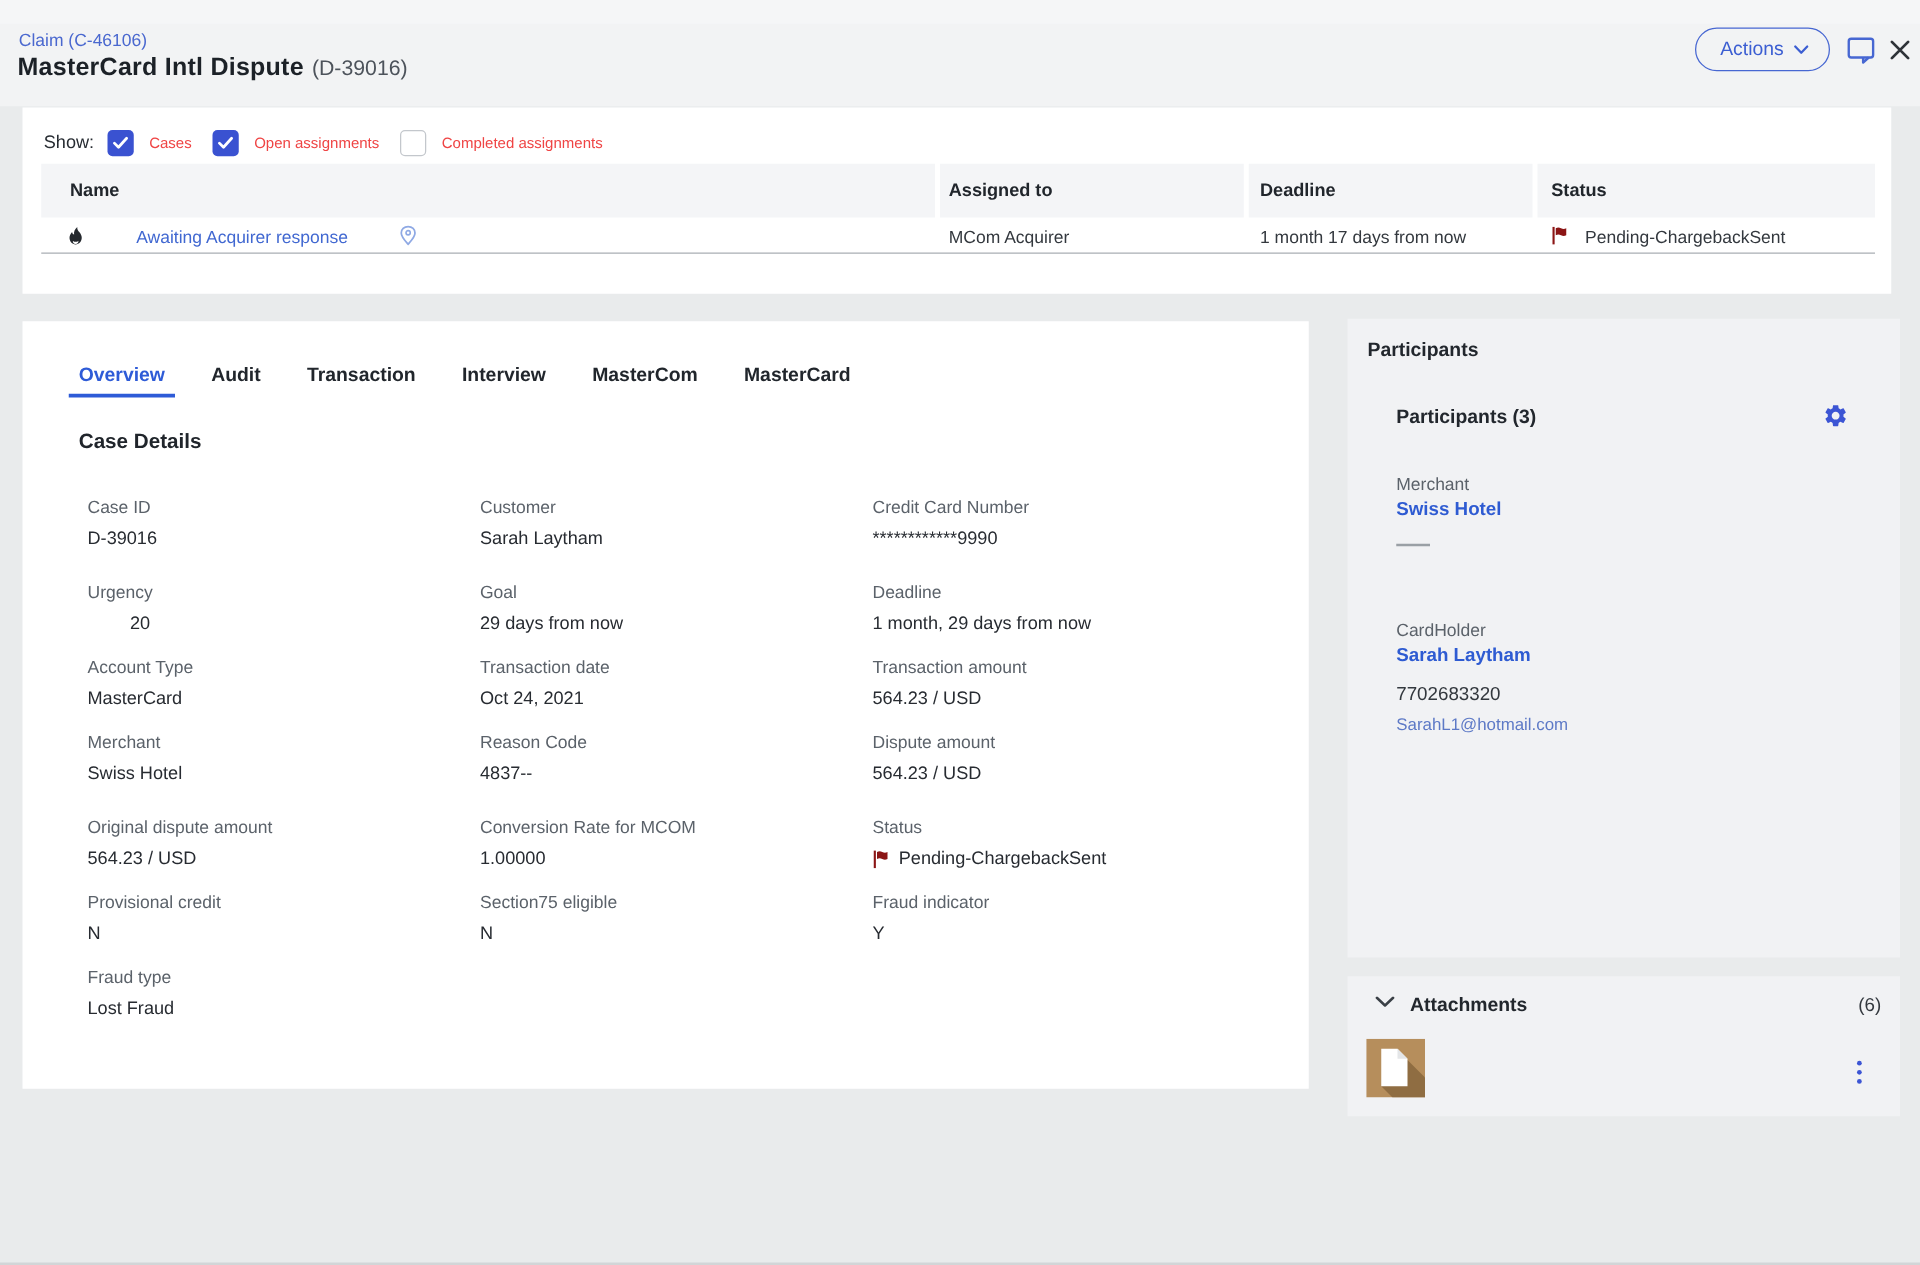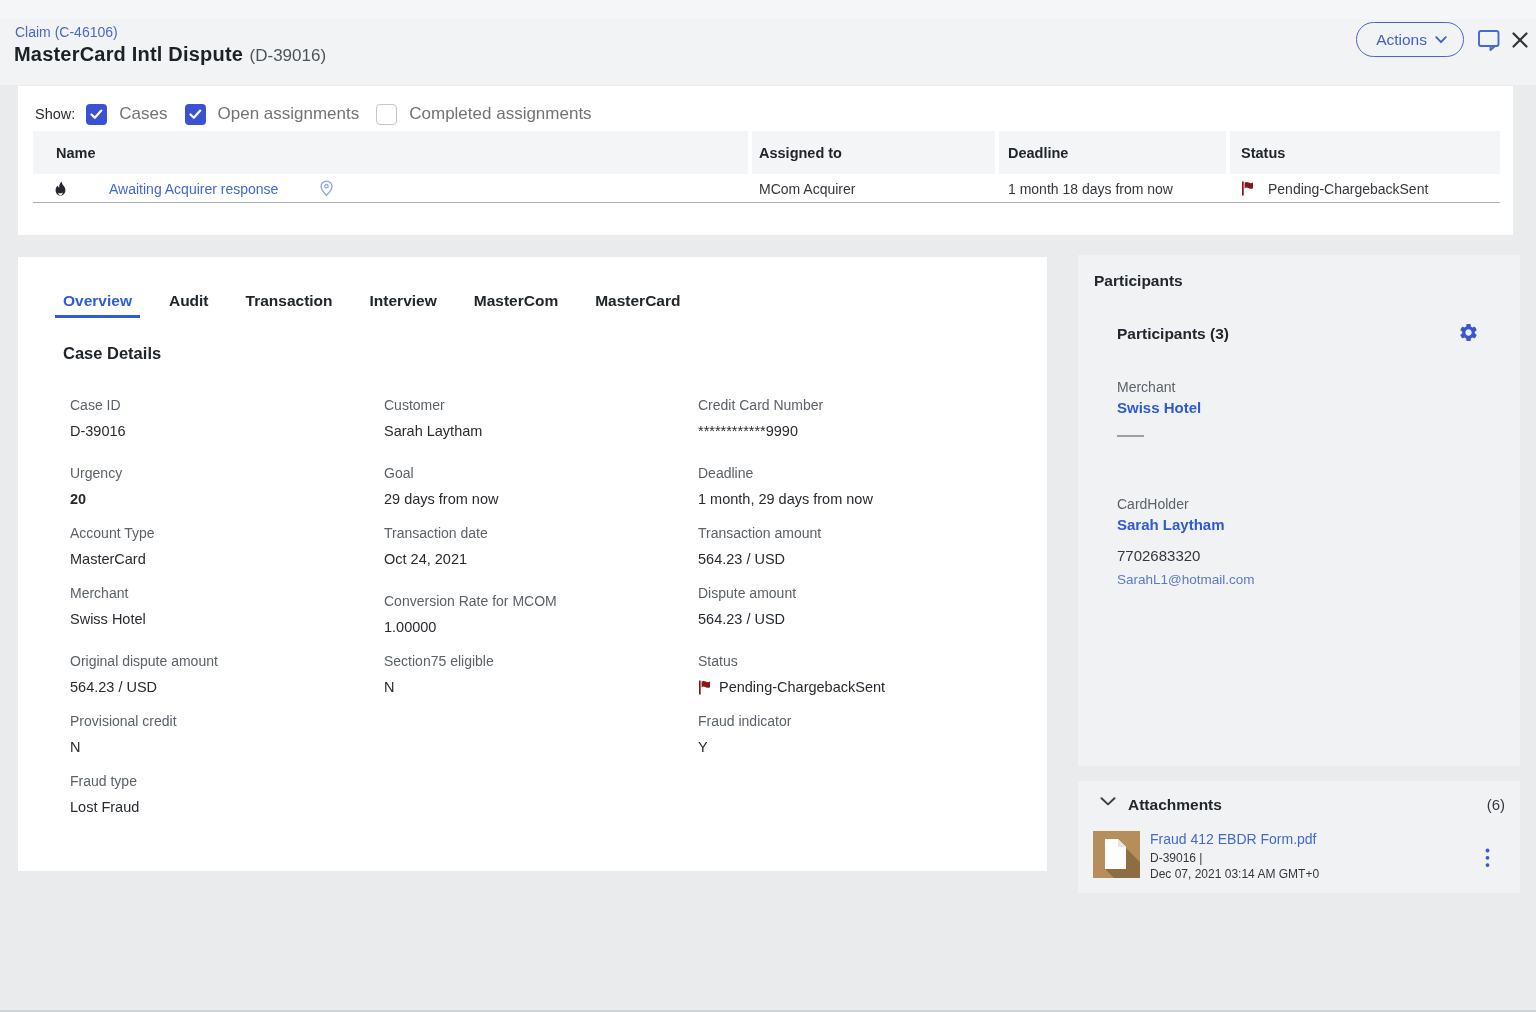--- a/index.html
+++ b/index.html
@@ -51,21 +51,21 @@
     display:flex; align-items:center;
   }
   .show-label { font-size:14.5px; color:#272c32; margin-right:11px; }
   .filter-item { display:flex; align-items:center; margin-right:17px; cursor:pointer; }
   .checkbox {
     width:21px; height:21px; border-radius:4px; flex:0 0 auto;
     display:flex; align-items:center; justify-content:center;
   }
   .checkbox.checked { background:#3a52d1; }
   .checkbox.unchecked { background:#ffffff; border:1.5px solid #c3c7cc; }
-  .filter-label { font-size:17px; color:#737373; margin-left:12px; }
+  .filter-label { font-size:12px; color:#ef4444; margin-left:12px; }
 
   .assign-table { position:absolute; left:15px; top:45px; right:13px; }
   .assign-thead { position:relative; height:43px; }
   .th {
     position:absolute; top:0; height:43px; background:#f4f5f7;
     font-size:14.5px; font-weight:700; color:#21262c;
     display:flex; align-items:center;
   }
   .th-name     { left:0px;    width:715px; padding-left:23px; }
   .th-assigned { left:719px;  width:243px; padding-left:7px;  }
@@ -96,21 +96,21 @@
     position:absolute; left:45px; top:87px;
     font-size:16.5px; font-weight:700; color:#20252b;
   }
   .fields-grid { position:absolute; left:52px; top:139px; display:flex; }
   .field-col { width:314px; }
   .field-col.col3 { width:330px; }
   .field { margin-bottom:16px; }
   .field.gap-before { margin-top:24px; }
   .field-label { font-size:14px; color:#5b626a; line-height:18px; margin-bottom:8px; }
   .field-value { font-size:14.5px; color:#272b31; line-height:18px; display:flex; align-items:center; }
-  .field-value.bold { font-weight:700; }
+  .field-value.bold { font-weight:400;margin-left:34px; }
   .flag-icon { flex:0 0 auto; margin-right:7px; }
 
   
   .participants-panel {
     position:absolute; left:1078px; top:255px; width:442px; height:511px;
     background:#f1f2f4;
   }
   .panel-title {
     position:absolute; left:16px; top:17px;
     font-size:15.5px; font-weight:700; color:#22272d;
@@ -215,21 +215,21 @@
             <path d="M7.8 0.5 C7.6 2.4 8.5 3.5 9.6 4.8 C10.7 6.2 11.4 7.6 11.4 9.2 C11.4 12.1 9.3 14.5 6.5 14.5 C3.7 14.5 1.6 12.1 1.6 9.2 C1.6 7.3 2.5 5.8 3.7 4.5 C3.8 5.6 4.4 6.3 5.3 6.6 C4.8 4.4 5.9 2.2 7.8 0.5 Z" fill="#25292e"></path>
             <path d="M6.5 14.2 C5 14 4.1 12.9 4.3 11.5 C4.9 12.2 5.6 12.4 6.5 12.4 C7.4 12.4 8.1 12.2 8.7 11.5 C8.9 12.9 8 14 6.5 14.2 Z" fill="#ffffff"></path>
           </svg>
           <a class="assignment-link">Awaiting Acquirer response</a>
           <svg width="15" height="17" viewBox="0 0 15 17">
             <path d="M7.5 1.2 C4.2 1.2 2 3.6 2 6.4 C2 9.6 5.6 13.2 7.5 15.4 C9.4 13.2 13 9.6 13 6.4 C13 3.6 10.8 1.2 7.5 1.2 Z" fill="none" stroke="#8fa9e4" stroke-width="1.4"></path>
             <circle cx="7.5" cy="6.2" r="1.7" fill="none" stroke="#8fa9e4" stroke-width="1.3"></circle>
           </svg>
         </div>
         <div class="td td-assigned">MCom Acquirer</div>
-        <div class="td td-deadline">1 month 18 days from now</div>
+        <div class="td td-deadline">1 month 17 days from now</div>
         <div class="td td-status">
           <svg class="flag-icon" width="14" height="15" viewBox="0 0 14 15">
             <rect x="1" y="0.5" width="1.7" height="14" fill="#8b1515"></rect>
             <path d="M3.6 1.6 C5.1 0.8 6.3 0.8 7.8 1.6 C9.3 2.4 10.5 2.4 12 1.6 L12 7.2 C10.5 8 9.3 8 7.8 7.2 C6.3 6.4 5.1 6.4 3.6 7.2 Z" fill="#8b1515"></path>
           </svg>
           <span class="status-flag-text">Pending-ChargebackSent</span>
         </div>
       </div>
     </div>
   </div>
@@ -283,20 +283,24 @@
           <div class="field-value">Sarah Laytham</div>
         </div>
         <div class="field gap-before">
           <div class="field-label">Goal</div>
           <div class="field-value">29 days from now</div>
         </div>
         <div class="field">
           <div class="field-label">Transaction date</div>
           <div class="field-value">Oct 24, 2021</div>
         </div>
+        <div class="field">
+          <div class="field-label">Reason Code</div>
+          <div class="field-value">4837--</div>
+        </div>
         <div class="field gap-before">
           <div class="field-label">Conversion Rate for MCOM</div>
           <div class="field-value">1.00000</div>
         </div>
         <div class="field">
           <div class="field-label">Section75 eligible</div>
           <div class="field-value">N</div>
         </div>
       </div>
 
@@ -371,25 +375,20 @@
       <span class="attach-title">Attachments</span>
       <span class="attach-count">(6)</span>
     </div>
     <div class="attach-item">
       <svg class="attach-file-icon" width="47" height="47" viewBox="0 0 47 47">
         <rect x="0" y="0" width="47" height="47" fill="#b68e5c"></rect>
         <polygon points="33,17 47,31 47,47 21,47 12,38" fill="#8f6d42"></polygon>
         <polygon points="12,8 25,8 33,16 33,38 12,38" fill="#ffffff"></polygon>
         <polygon points="25,8 25,16 33,16" fill="#e4e6e8"></polygon>
       </svg>
-      <div class="attach-body">
-        <a class="attach-link">Fraud 412 EBDR Form.pdf</a>
-        <div class="attach-ref">D-39016 |</div>
-        <div class="attach-date">Dec 07, 2021 03:14 AM GMT+0</div>
-      </div>
       <button class="icon-btn attach-kebab">
         <svg width="5" height="20" viewBox="0 0 5 20">
           <circle cx="2.5" cy="2.5" r="1.9" fill="#3c55d4"></circle>
           <circle cx="2.5" cy="9.8" r="1.9" fill="#3c55d4"></circle>
           <circle cx="2.5" cy="17.1" r="1.9" fill="#3c55d4"></circle>
         </svg>
       </button>
     </div>
   </div>
 

